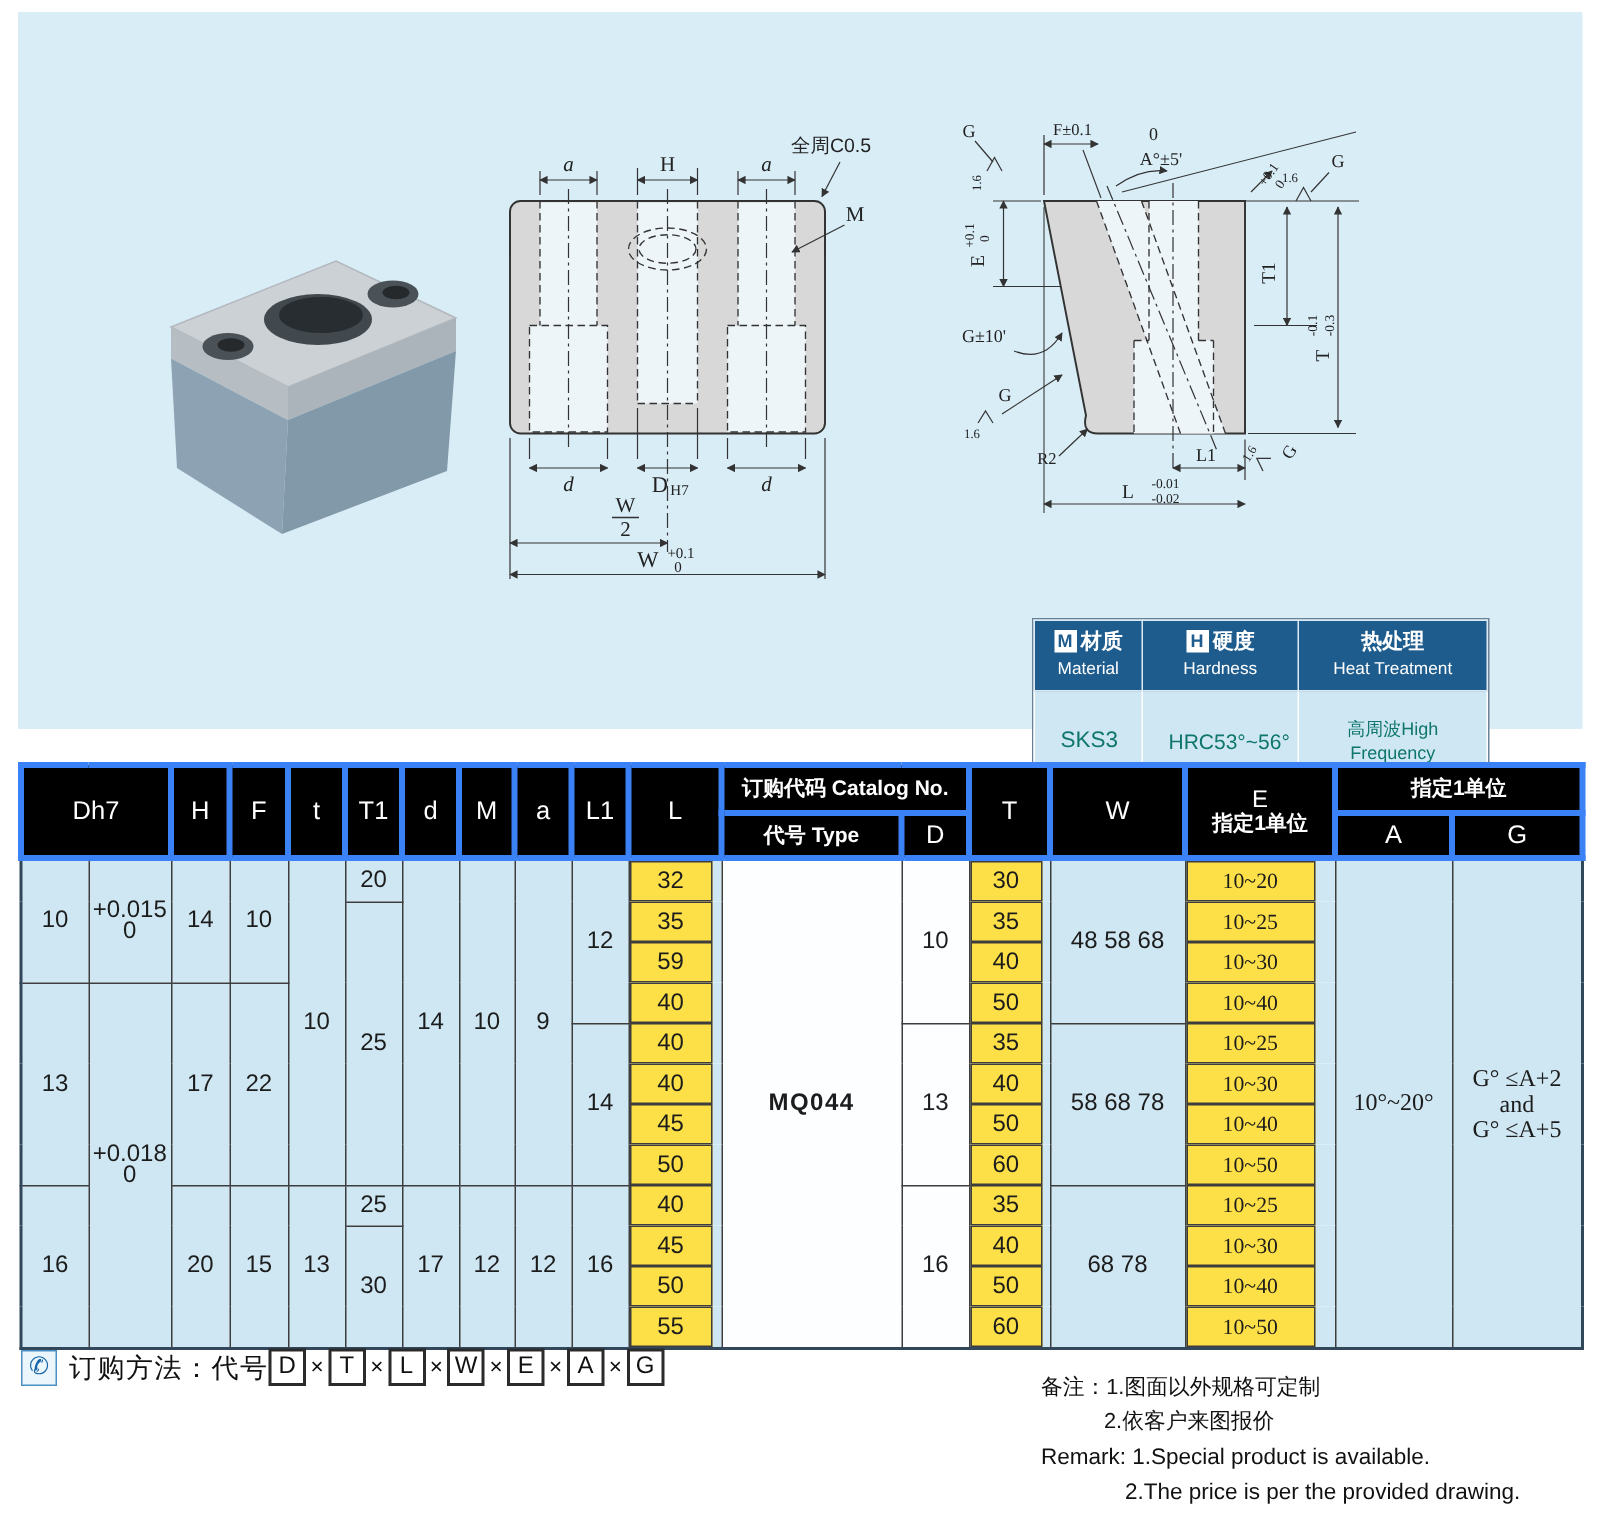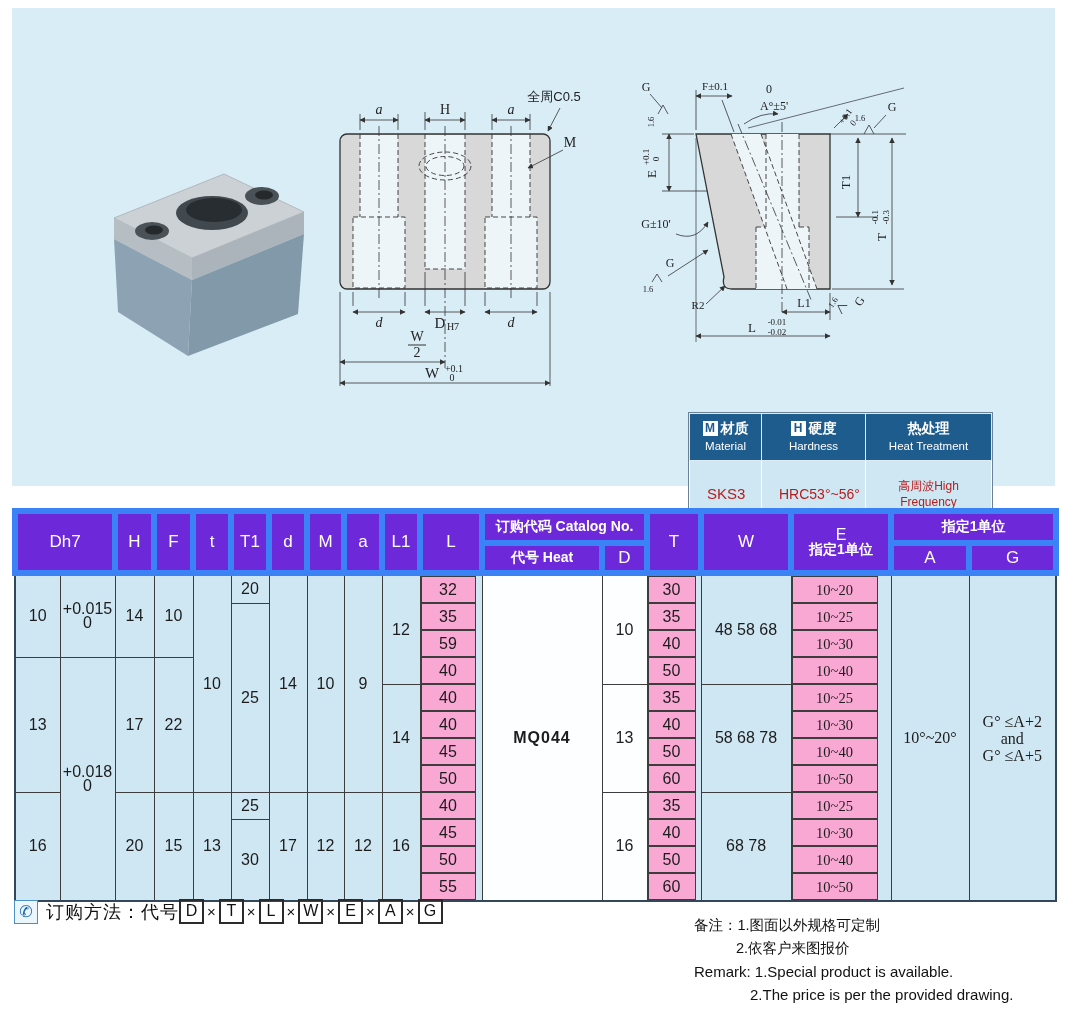--- a/index.html
+++ b/index.html
@@ -7,41 +7,41 @@
   
   .top-panel{position:absolute;left:12px;top:8px;width:1043px;height:478px;background:#d9edf7;}
   .photo{position:absolute;left:70px;top:138px;}
   .plan{position:absolute;left:308px;top:76px;}
   .section{position:absolute;left:624px;top:54px;}
   
   .mat-wrap{position:absolute;left:676px;top:404px;border:1px solid #6b8296;}
   table.mat{border-collapse:collapse;table-layout:fixed;width:302px;}
   .mat th{background:#1e5c8e;color:#fff;border:1px solid #dcebf5;font-weight:bold;font-size:14px;height:46px;padding:0;line-height:17px;}
   .mat th .en{font-weight:normal;font-size:11.5px;}
-  .mat td{background:#cfe7f3;border:1px solid #ffffff;text-align:center;height:26px;padding:17px;color:#b91c1c;}
+  .mat td{background:#cfe7f3;border:1px solid #ffffff;text-align:center;height:26px;padding:17px;color:#0f766e;}
   .badge{display:inline-block;background:#ffffff;color:#1e5c8e;font-weight:bold;font-size:12px;width:15px;height:15px;line-height:15px;text-align:center;margin-right:3px;vertical-align:1px;}
   .mat .v-mat{font-size:15px;}
   .mat .v-hard{font-size:14px;}
   .mat .v-heat{font-size:12px;}
   
   table.spec{position:absolute;left:12px;top:508px;border-collapse:collapse;table-layout:fixed;width:1041px;border:2px solid #33475a;}
-  .spec th{background:#6d28d9;color:#fff;border:6px solid #3b82f6;font-weight:normal;font-size:17px;padding:0;}
+  .spec th{background:#000000;color:#fff;border:4px solid #3b82f6;font-weight:normal;font-size:17px;padding:0;}
   .spec .th-cn{font-size:14px;font-weight:bold;}
   .spec .two-line{font-size:14px;font-weight:bold;line-height:15px;}
   .spec .two-line .big{font-size:16px;font-weight:normal;}
   .spec td{border:1px solid #3d3d3d;background:#cfe7f3;text-align:center;vertical-align:middle;font-size:16px;color:#1c1c1c;padding:0;}
   .spec tr.r{height:27px;}
   .wbg{background:#fdfeff !important;}
   .tol{font-size:13px;line-height:14px;}
   .typecode{color:#1d5d9e;font-size:26px;font-weight:bold;letter-spacing:1px;}
   .serif{font-family:"Liberation Serif",serif;}
   .a-cell{font-size:16px;}
   .g-cell{font-family:"Liberation Serif",serif;font-size:14px;line-height:17px;}
   .boxcell{background:#fdfeff;border-top:0 !important;border-bottom:0 !important;padding:0;}
-  .ibox{height:27px;line-height:26px;background:#f9a8d4;border:1px solid #3d3d3d;box-sizing:border-box;text-align:center;}
+  .ibox{height:27px;line-height:26px;background:#fde047;border:1px solid #3d3d3d;box-sizing:border-box;text-align:center;}
   .gapL{margin-right:6px;font-size:16px;}
   .gapT{margin-right:5px;font-size:16px;}
   .gapE{margin-right:13px;font-family:"Liberation Serif",serif;font-size:14.5px;}
   
   .order-row{position:absolute;left:14px;top:899px;display:flex;align-items:center;color:#111;}
   .phone-box{width:22px;height:22px;border:1px solid #4a90c4;background:#eaf5fc;color:#1565a8;font-size:16px;line-height:22px;text-align:center;margin-right:8px;}
   .order-label{font-size:18px;letter-spacing:1px;}
   .lbox{display:inline-block;min-width:19px;height:21px;border:2px solid #2b2b2b;font-size:16px;line-height:20px;text-align:center;padding:0 1px;}
   .xsep{font-size:15px;margin:0 3px;}
   .remarks{position:absolute;left:694px;top:914px;color:#111;}
@@ -303,21 +303,21 @@
     <th colspan="2" class="th-cn">订购代码 Catalog No.</th>
     <th rowspan="2">T</th>
     <th rowspan="2">W</th>
     <th rowspan="2" class="two-line">
       <div class="big">E</div>
       <div>指定1单位</div>
     </th>
     <th colspan="2" class="th-cn">指定1单位</th>
   </tr>
   <tr style="height:30px">
-    <th class="th-cn">代号 Heat</th>
+    <th class="th-cn">代号 Type</th>
     <th>D</th>
     <th>A</th>
     <th>G</th>
   </tr>
 
   <tr class="r">
     <td rowspan="3">10</td>
     <td rowspan="3" class="tol">
       <div>+0.015</div>
       <div>0</div>

